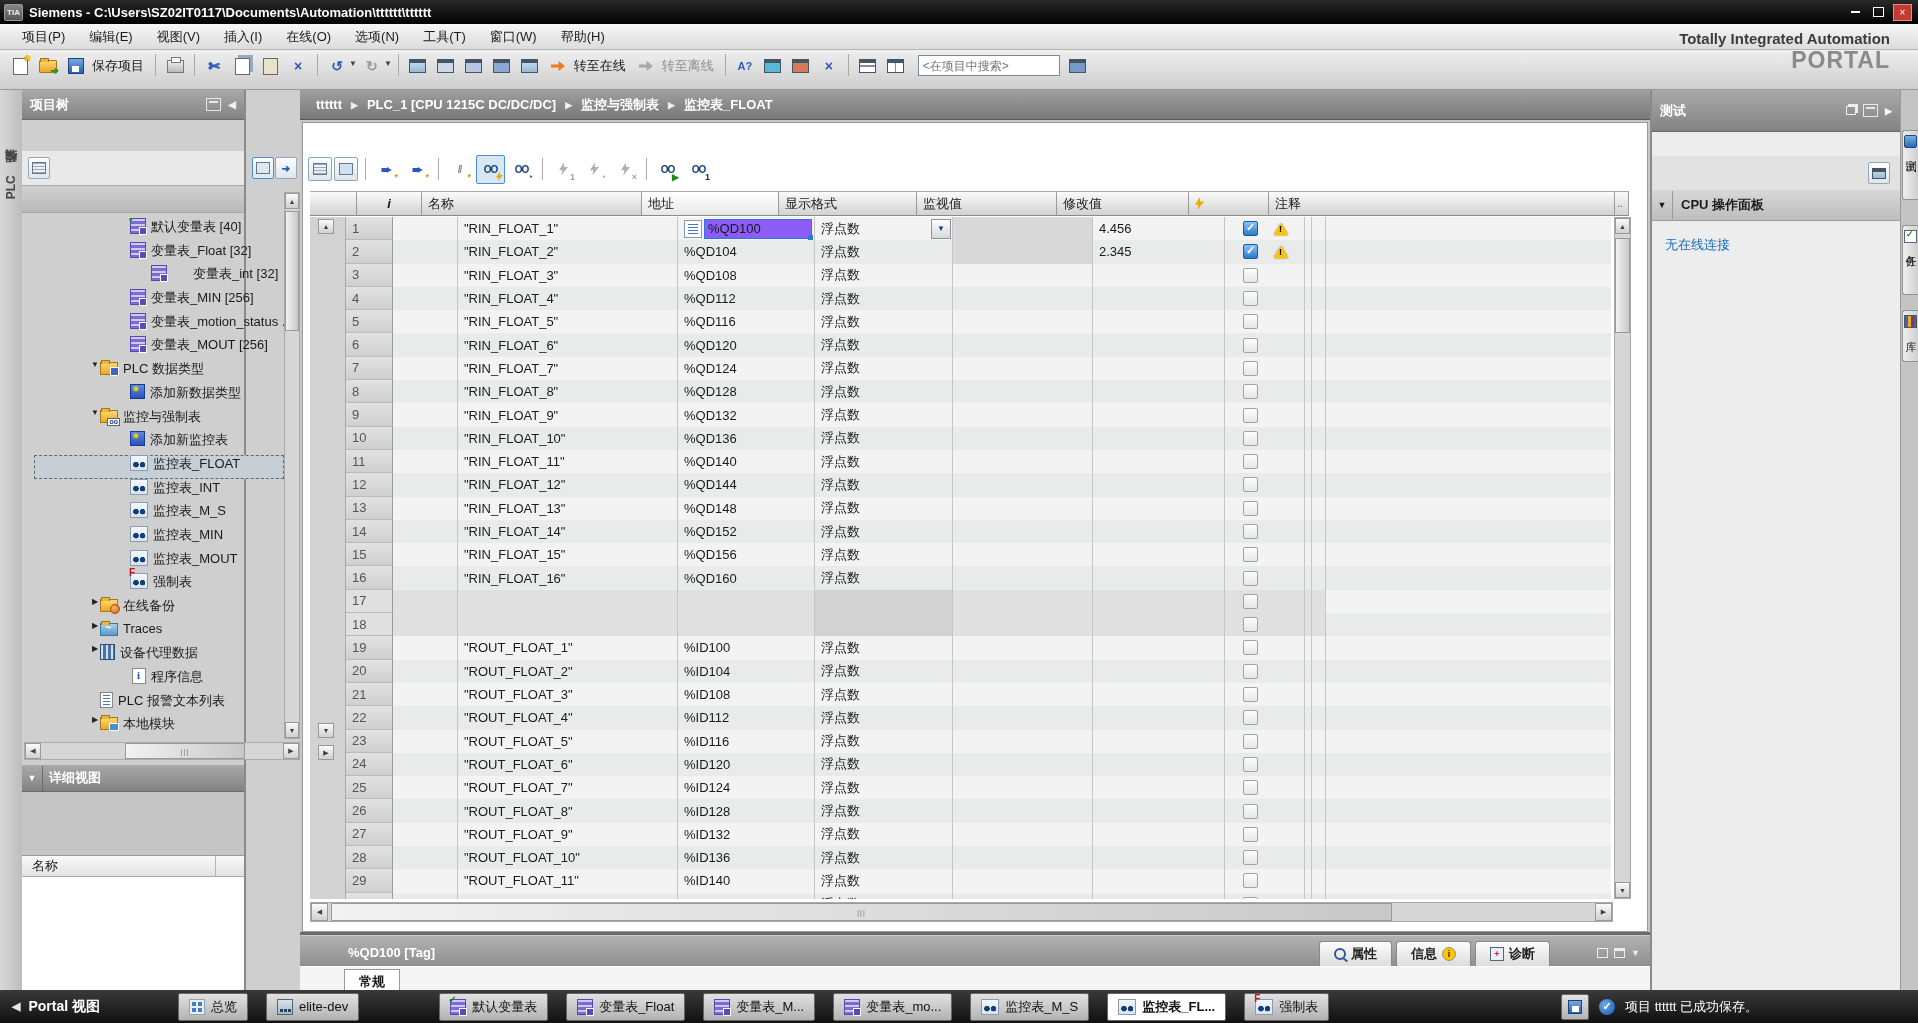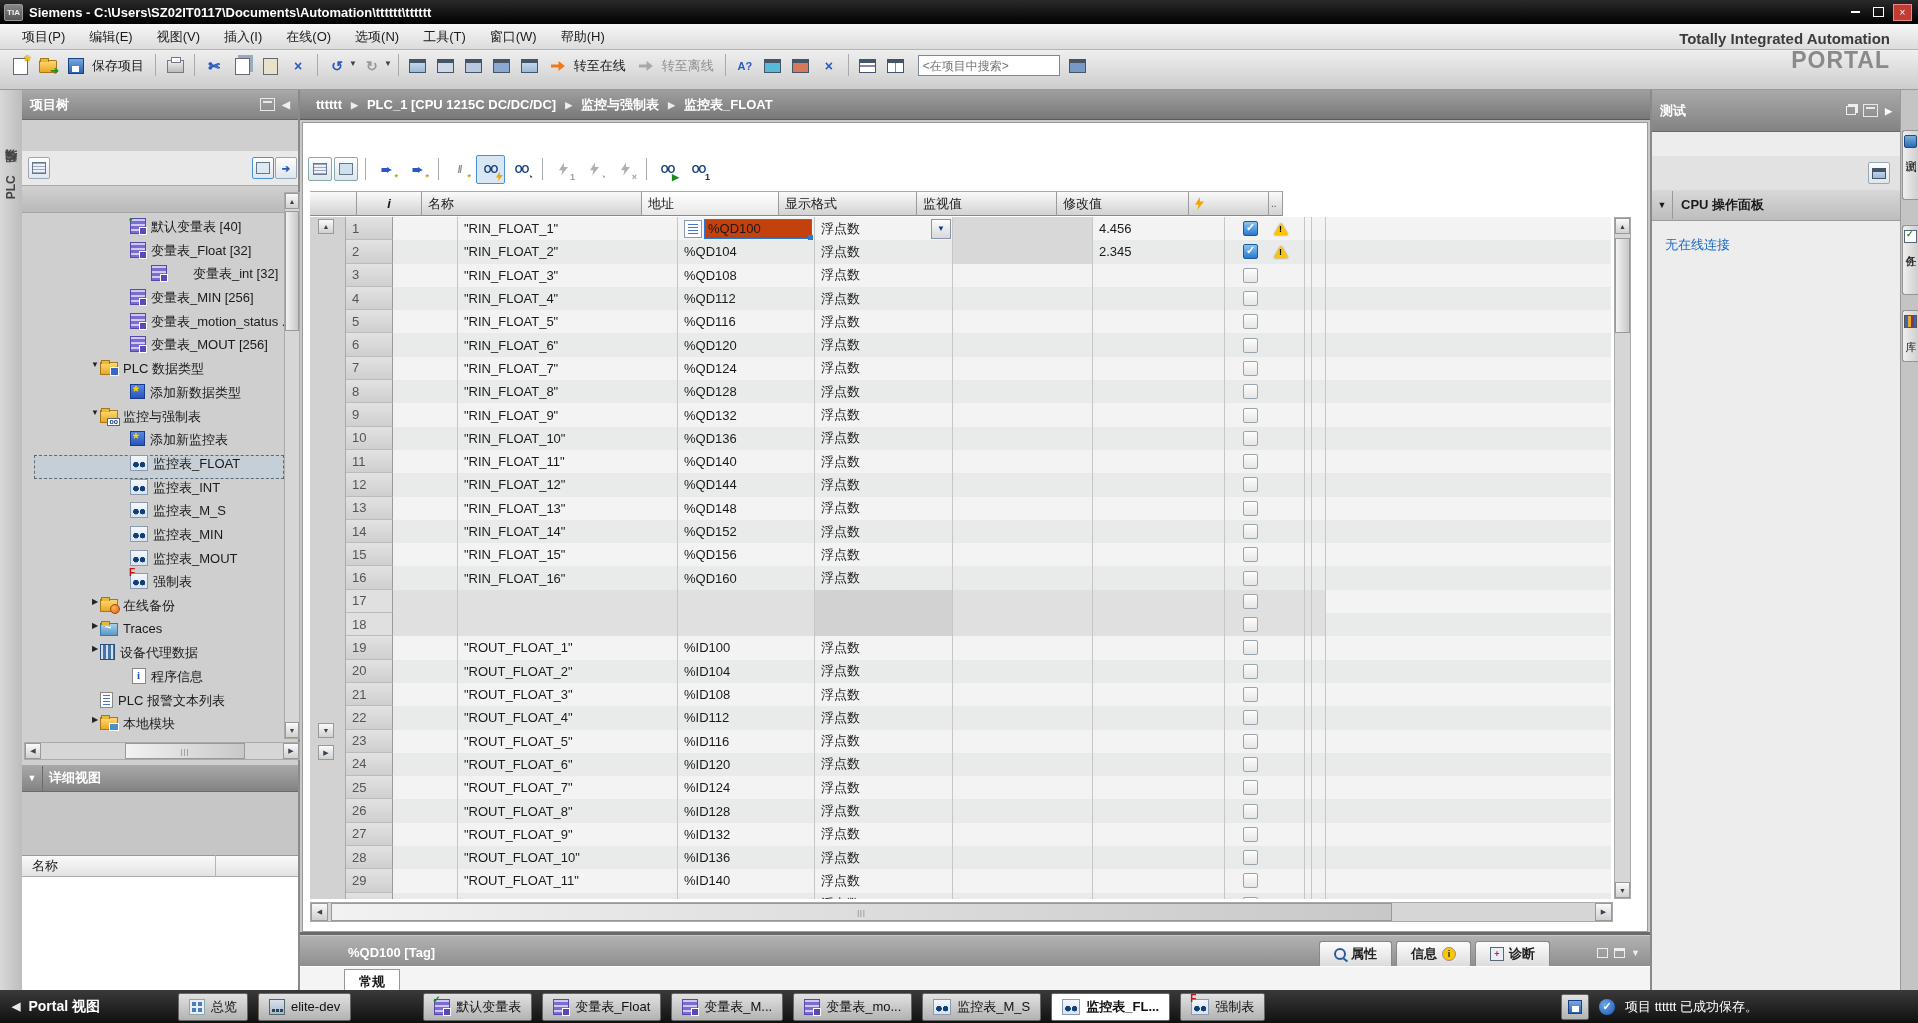--- a/index.html
+++ b/index.html
@@ -53,21 +53,21 @@
   
   .main{position:absolute;left:0;top:90px;width:1918px;height:900px;}
   .leftstrip{position:absolute;left:0;top:0;width:22px;height:900px;background:linear-gradient(90deg,#d8d8d8,#bdbdbd);border-right:1px solid #999;}
   .vlabel{writing-mode:vertical-rl;transform:rotate(180deg);font-size:12px;font-weight:bold;color:#444;position:absolute;left:3px;top:82px;}
   .hdrbar{background:linear-gradient(#a9a9a9,#838383);color:#fff;font-weight:bold;display:flex;align-items:center;
           padding:0 8px;box-sizing:border-box;border-bottom:1px solid #6a6a6a;}
   .hic{width:13px;height:11px;border:1px solid #e8e8e8;margin-left:7px;position:relative;flex:none;}
   .hic::after{content:"";position:absolute;left:2px;top:2px;right:2px;height:2px;background:#e8e8e8;}
   .hic-g{font-size:10px;color:#f0f0f0;margin-left:7px;flex:none;}
   
-  .ptree{position:absolute;left:22px;top:0;width:278px;height:900px;background:#cfcfcf;border-right:2px solid #8a8a8a;box-sizing:border-box;}
+  .ptree{position:absolute;left:22px;top:0;width:224px;height:900px;background:#cfcfcf;border-right:2px solid #8a8a8a;box-sizing:border-box;}
   .pt-header{position:absolute;left:0;top:0;width:100%;height:30px;}
   .pt-tabrow{position:absolute;left:0;top:30px;width:100%;height:30px;background:#c3c3c3;border-bottom:1px solid #9a9a9a;}
   .pt-tab{position:absolute;left:8px;top:3px;height:26px;padding:0 18px;background:linear-gradient(#fdfdfd,#e4e4e4);
           border:1px solid #9a9a9a;border-bottom:none;border-radius:3px 3px 0 0;display:flex;align-items:center;font-weight:bold;}
   .pt-toolrow{position:absolute;left:0;top:61px;width:100%;height:34px;background:#e9e9e9;border-bottom:1px solid #aaa;}
   .sbtn{position:absolute;width:20px;height:20px;border:1px solid #98a8b8;background:linear-gradient(#fdfdfd,#dfe6ec);
         border-radius:2px;display:flex;align-items:center;justify-content:center;}
   .pt-band{position:absolute;left:0;top:100px;width:100%;height:22px;background:linear-gradient(#cdcdcd,#b9b9b9);border-bottom:1px solid #a5a5a5;}
   .pt-items{position:absolute;left:0;top:128px;width:262px;overflow:hidden;}
   .trow{height:23.7px;display:flex;align-items:flex-start;white-space:nowrap;position:relative;margin-left:12px;}
@@ -156,21 +156,21 @@
   .wt-row{height:23.3px;display:flex;}
   .cell{border-right:1px solid #c6c6c6;display:flex;align-items:center;padding-left:6px;box-sizing:border-box;flex:none;overflow:hidden;white-space:nowrap;}
   .cell.numc{background:linear-gradient(#e2e2e2,#cfcfcf);border-right:1px solid #9a9a9a;border-bottom:1px solid #bbb;color:#555;}
   .row-a{background:#f3f3f3;}.row-b{background:#e9eaea;}
   .row-empty .cell{background:#e0e0e0;}
   .row-empty .cell.fmtc{background:#d2d2d2;}
   .moncell.shaded{background:#d8d8d8;}
   .addr-ico{width:16px;height:16px;border:1px solid #8a9ab0;background:#fdfdfd;margin-right:2px;flex:none;position:relative;}
   .addr-ico::after{content:"";position:absolute;left:3px;top:3px;right:3px;bottom:3px;
         background:repeating-linear-gradient(180deg,#4a74c8 0 1px,transparent 1px 3px);}
-  .addr-edit{flex:1;height:18px;background:#c2410c;border:1px solid #2a78d8;display:flex;align-items:center;
+  .addr-edit{flex:1;height:18px;background:#8b5cf6;border:1px solid #2a78d8;display:flex;align-items:center;
         padding-left:3px;position:relative;margin-right:2px;}
   .addr-edit::after{content:"";position:absolute;right:-2px;bottom:-2px;width:5px;height:5px;background:#2a78d8;}
   .ddbtn{margin-left:auto;width:18px;height:18px;border:1px solid #8a96a8;background:linear-gradient(#fdfd fd,#d8d8d8);
         background:linear-gradient(#fdfdfd,#d8d8d8);display:flex;align-items:center;justify-content:center;font-size:8px;color:#123a8a;flex:none;margin-right:1px;}
   .cb{width:13px;height:13px;border:1px solid #9aa4ac;background:linear-gradient(#fdfdfd,#e6e6e6);border-radius:2px;
       margin-left:12px;flex:none;position:relative;}
   .cb.on{background:linear-gradient(#8ac4f0,#2a7ad0);border-color:#1a5aa0;}
   .cb.on::after{content:"✓";position:absolute;left:2px;top:-1px;color:#fff;font-size:11px;font-weight:bold;}
   .warn{width:0;height:0;border-left:7px solid transparent;border-right:7px solid transparent;border-bottom:12px solid #ffc400;
         position:relative;margin-left:16px;flex:none;filter:drop-shadow(0 0 1px #9a7a00);}
@@ -211,21 +211,21 @@
   .ric-test{background:linear-gradient(#7ab0e0,#2a6ab0);border:1px solid #1a4a80;border-radius:2px;}
   .ric-task{background:#fff;border:1px solid #567;position:relative;}
   .ric-task::after{content:"✓";position:absolute;left:1px;top:-2px;color:#1a8a1a;font-size:9px;font-weight:bold;}
   .ric-lib{background:repeating-linear-gradient(90deg,#3a66b8 0 3px,#e8a828 3px 6px,#8a3a3a 6px 9px);border:1px solid #555;}
   .rtab .rlabel{writing-mode:vertical-rl;font-size:11px;color:#222;}
   
   .taskbar{position:absolute;left:0;top:990px;width:1918px;height:33px;background:linear-gradient(#3a3a3a,#101010);
            display:flex;align-items:center;color:#fff;}
   .tb-portal{width:178px;display:flex;align-items:center;gap:8px;padding-left:12px;box-sizing:border-box;font-weight:bold;font-size:14px;flex:none;}
   .tb-portal .tri{font-size:11px;color:#e8e8e8;}
-  .tb-btn{height:26px;margin-right:10px;padding:0 10px;background:linear-gradient(#e2e2e2,#b2b2b2);border:1px solid #666;
+  .tb-btn{height:26px;margin-right:18px;padding:0 10px;background:linear-gradient(#e2e2e2,#b2b2b2);border:1px solid #666;
           border-radius:2px;color:#111;display:flex;align-items:center;gap:6px;font-size:13px;flex:none;white-space:nowrap;}
   .tb-btn.active{background:#fff;font-weight:bold;}
   .tb-gap{width:62px;flex:none;}
   .tb-right{margin-left:auto;display:flex;align-items:center;gap:10px;margin-right:160px;}
   .tb-mini{width:26px;height:24px;background:linear-gradient(#e2e2e2,#b2b2b2);border:1px solid #666;border-radius:2px;
            display:flex;align-items:center;justify-content:center;}
   .st-check{width:16px;height:16px;border-radius:50%;background:radial-gradient(circle at 35% 35%,#6aa8e8,#1a55b0);
             color:#fff;font-size:11px;font-weight:bold;display:flex;align-items:center;justify-content:center;flex:none;}
 </style>
 </head>
@@ -584,20 +584,21 @@
               <b><i>i</i></b>
             </span>
           <span class="hcell c-name">名称</span>
           <span class="hcell c-addr lite">地址</span>
           <span class="hcell c-fmt">显示格式</span>
           <span class="hcell c-mon">监视值</span>
           <span class="hcell c-mod">修改值</span>
           <span class="hcell c-bolt">
               <span class="bolt"></span>
             </span>
+          <span class="hcell c-comment">注释</span>
           <span class="hcell c-micro" style="padding-left:2px;font-size:10px;color:#555;">..</span>
         </div>
 
         <div class="wt-gutter">
           <span class="sc-btn" style="left:8px;top:2px;width:16px;height:15px;">▲</span>
           <span class="sc-btn" style="left:8px;top:506px;width:16px;height:15px;">▼</span>
           <span class="sc-btn" style="left:8px;top:528px;width:16px;height:15px;">▶</span>
         </div>
 
         <div class="wt-body" id="wt-body">

